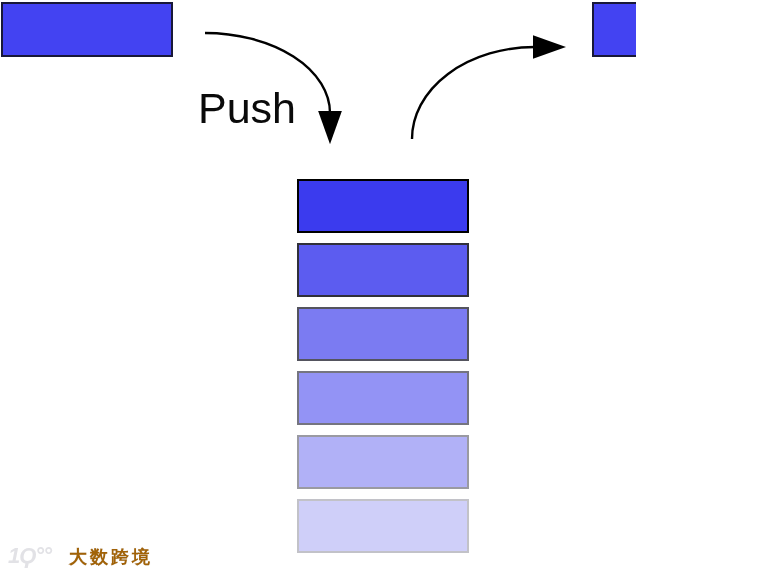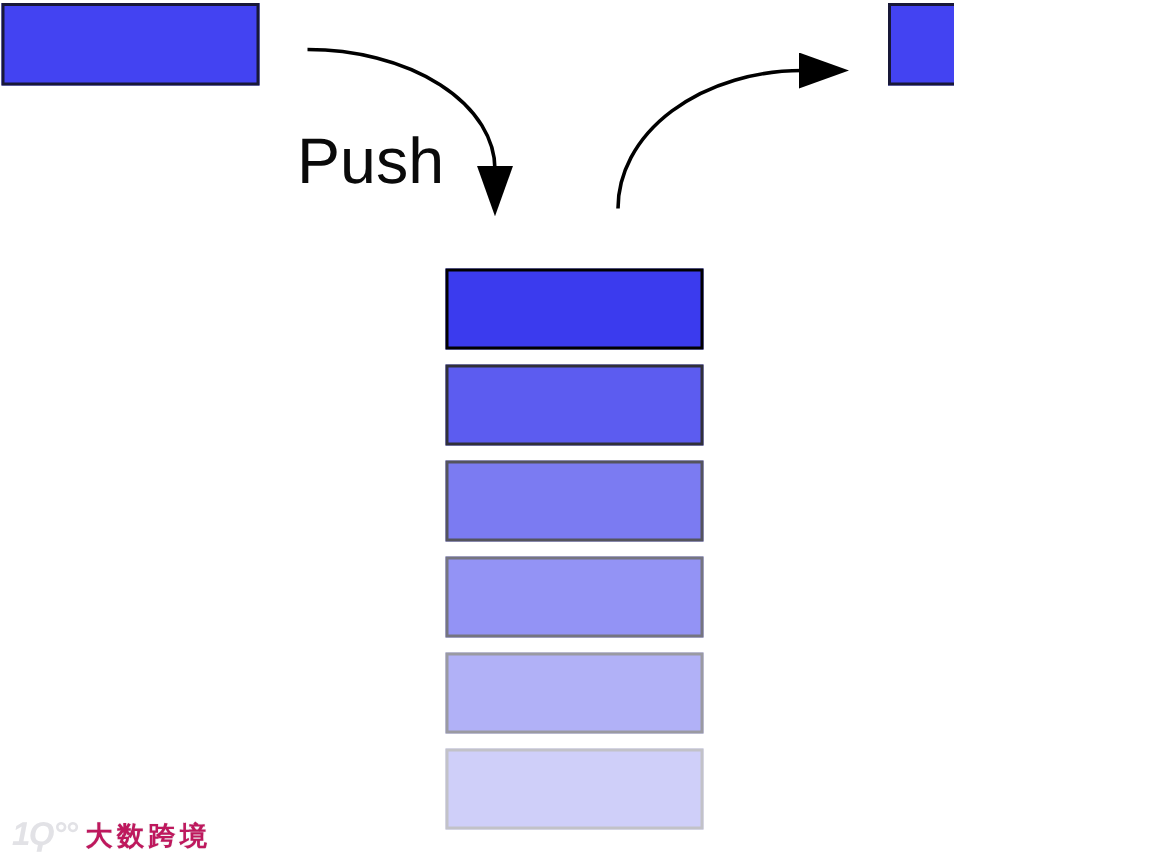--- a/index.html
+++ b/index.html
@@ -37,33 +37,33 @@
     white-space: nowrap;
   }
   .push-label { left: 198px; top: 87px; }
   .pop-label  { left: 469px; top: 93px; }
   .watermark {
     position: absolute;
     left: 8px;
     bottom: 5px;
     display: flex;
     align-items: baseline;
-    gap: 6px;
+    gap: 18px;
     font-weight: bold;
     user-select: none;
   }
   .wm-logo {
     font-size: 22px;
     color: #e2e2e6;
     letter-spacing: -1px;
     font-style: italic;
   }
   .wm-text {
     font-size: 18px;
-    color: #be185d;
+    color: #a16207;
     letter-spacing: 3px;
     text-shadow: 0 0 1px #dcdce0;
   }
 </style>
 </head>
 <body>
 
 <div class="canvas">
 
   <div class="block block-incoming" style="background-color: rgb(67, 67, 242); border-color: rgb(24, 24, 56);"></div>

